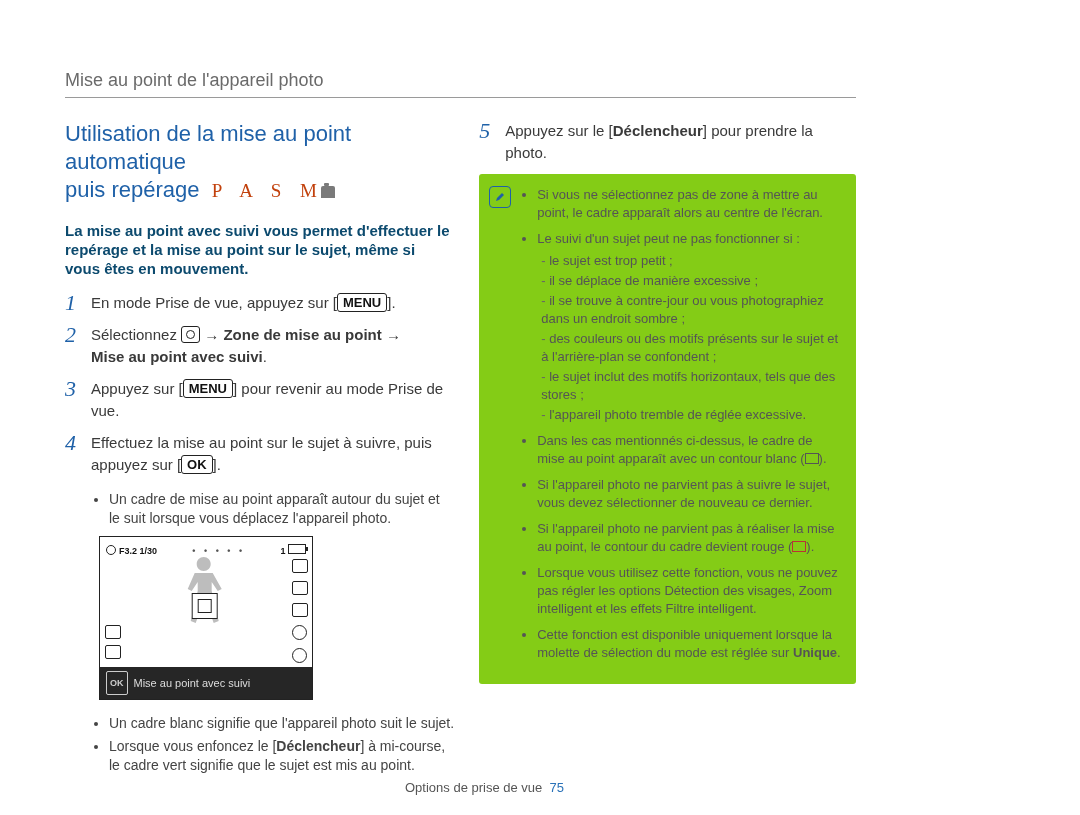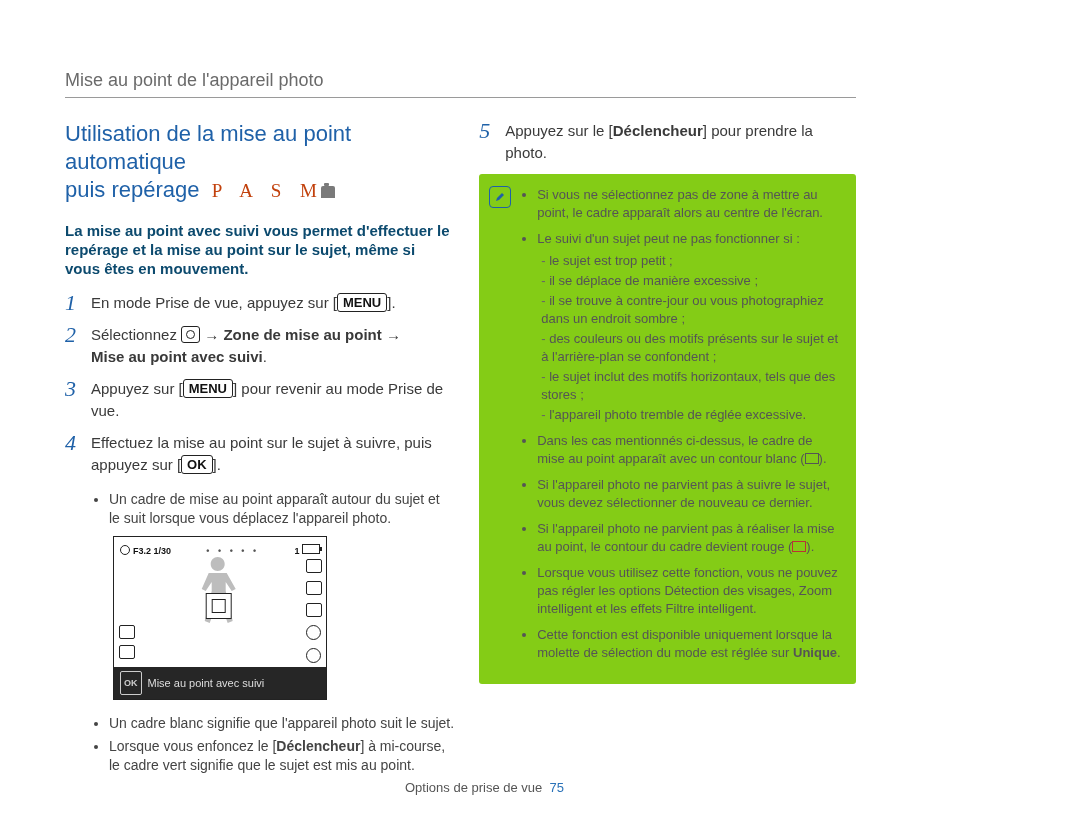--- a/index.html
+++ b/index.html
@@ -134,21 +134,21 @@
     top: 3px; left: 4px;
     width: 7px; height: 7px;
     border: 1.5px solid #222;
     border-radius: 50%;
   }
   .bold { font-weight: 700; }
 
   
   .camera-shot {
     width: 212px;
-    margin: 4px 0 10px 22px;
+    margin: 4px 0 10px 8px;
     border: 1px solid #222;
     background: #be185d;
     font-size: 10px;
     color: #111;
     position: relative;
   }
   .camera-view {
     position: relative;
     height: 130px;
     background: linear-gradient(#fff,#fff);

